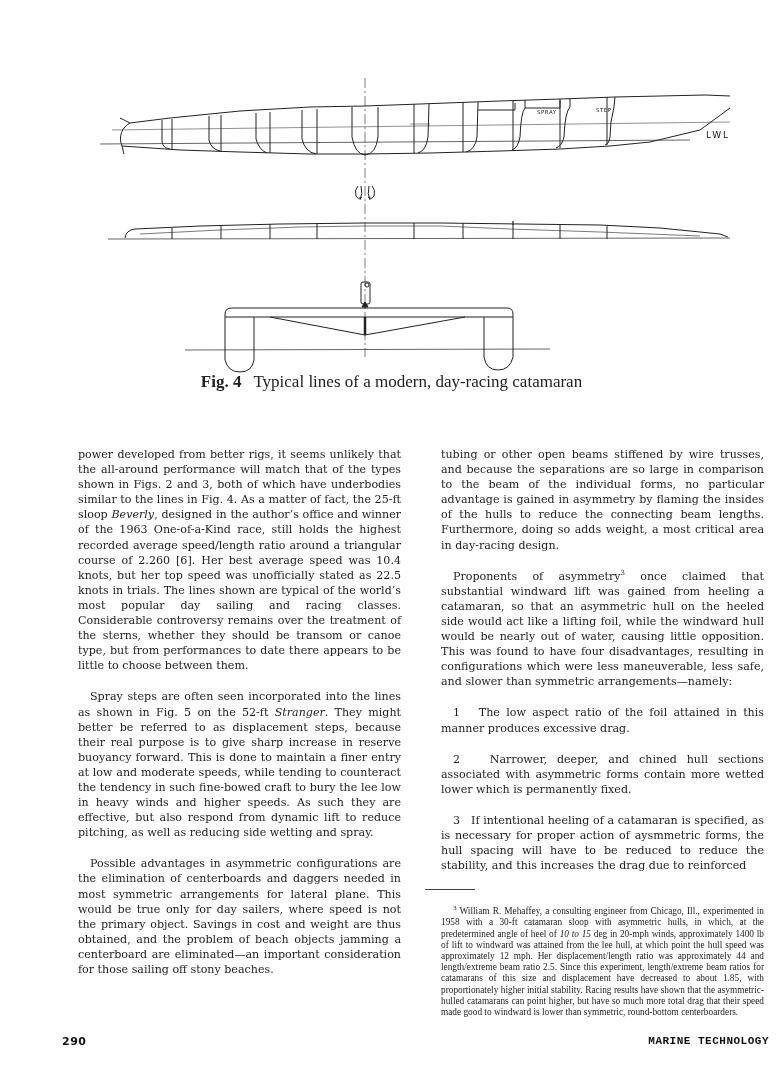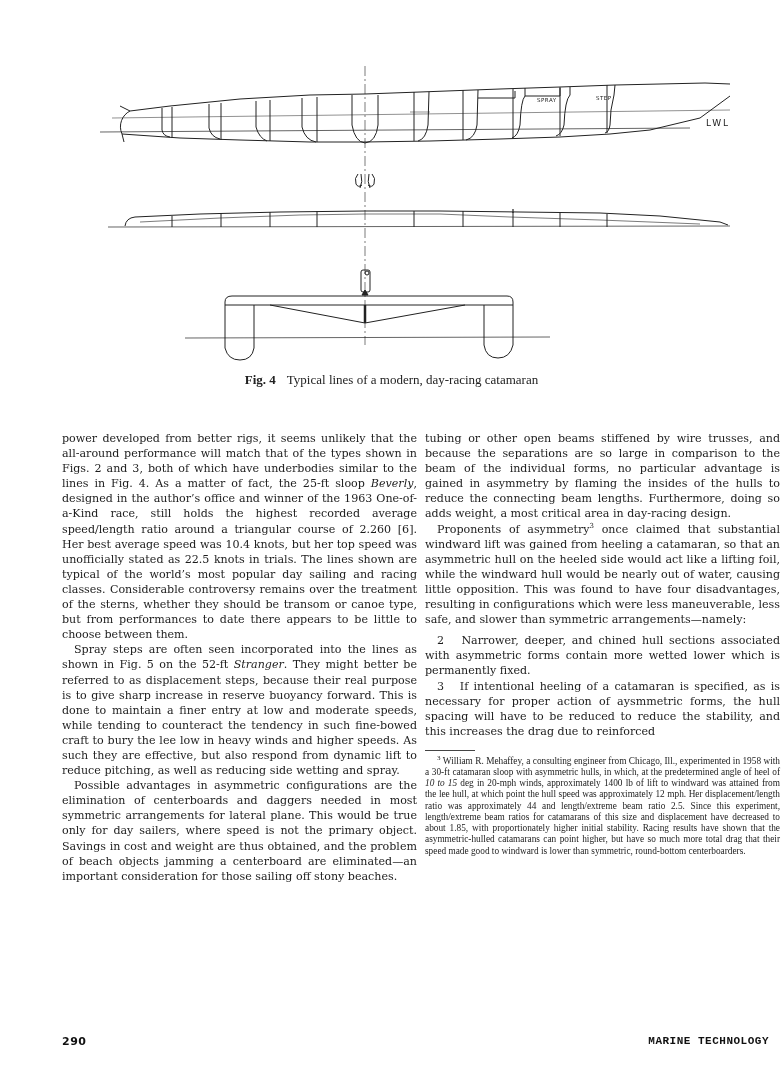--- a/index.html
+++ b/index.html
@@ -1,24 +1,24 @@
 <!DOCTYPE html>
 <html><head>
 <meta charset="utf-8">
 <style>
   html, body { margin: 0; padding: 0; background: #ffffff; }
   body { width: 783px; height: 1080px; position: relative; overflow: hidden; font-family: "DejaVu Serif", serif; color: #1a1a1a; }
-  .figure { position: absolute; left: 0; top: 0; width: 700px; height: 400px; }
+  .figure { position: absolute; left: 0; top: 12px; width: 700px; height: 400px; }
   .figure svg { position: absolute; left: 0; top: 0; }
-  .caption { position: absolute; top: 372px; left: 0; width: 783px; text-align: center; font-family: "Liberation Serif", serif; font-size: 13px; color: #222; }
+  .caption { position: absolute; top: 372px; left: 0; width: 783px; text-align: center; font-family: "Liberation Serif", serif; font-size: 17px; color: #222; }
   .caption .fig-no { font-weight: bold; margin-right: 8px; }
   .col { position: absolute; top: 431px; width: 355px; font-family: "DejaVu Serif", serif; font-size: 11.1px; line-height: 15.1px; text-align: justify; color: #1c1c1c; }
   .col-left { left: 62px; }
   .col-right { left: 425px; }
-  .col p { margin: 0; text-indent: 12px; }
+  .col p { margin: 16px; text-indent: 12px; }
   .col p.noindent { text-indent: 0; }
   .col p.list { margin-top: 6px; }
   .col p.list + p.list { margin-top: 0; }
   .footnote-rule { width: 50px; border-top: 1px solid #444; margin: 11px 0 5px 0; }
   .footnote { font-size: 9.3px; line-height: 11.2px; text-indent: 10px; text-align: justify; color: #222; font-family: Liberation Serif, serif; }
   .footnote sup, .col sup { font-size: 7px; vertical-align: super; line-height: 0; }
   .footer { position: absolute; top: 1035px; font-family: "DejaVu Sans", sans-serif; font-weight: bold; font-size: 11px; color: #111; letter-spacing: 0.5px; }
   .footer-left { left: 62px; }
   .footer-right { right: 14px; font-family: Liberation Mono, monospace; }
   em { font-style: italic; }
@@ -118,20 +118,21 @@
 
 <div class="col col-left">
   <p class="noindent"><span>power developed from better rigs, it seems unlikely that the all-around performance will match that of the types shown in Figs. 2 and 3, both of which have underbodies similar to the lines in Fig. 4.   As a matter of fact, the 25-ft sloop </span><em>Beverly</em><span>, designed in the author’s office and winner of the 1963 One-of-a-Kind race, still holds the highest recorded average speed/length ratio around a triangular course of 2.260 [6].   Her best average speed was 10.4 knots, but her top speed was unofficially stated as 22.5 knots in trials.   The lines shown are typical of the world’s most popular day sailing and racing classes.   Considerable controversy remains over the treatment of the sterns, whether they should be transom or canoe type, but from performances to date there appears to be little to choose between them.</span></p>
   <p><span>Spray steps are often seen incorporated into the lines as shown in Fig. 5 on the 52-ft </span><em>Stranger</em><span>.   They might better be referred to as displacement steps, because their real purpose is to give sharp increase in reserve buoyancy forward.   This is done to maintain a finer entry at low and moderate speeds, while tending to counteract the tendency in such fine-bowed craft to bury the lee low in heavy winds and higher speeds.   As such they are effective, but also respond from dynamic lift to reduce pitching, as well as reducing side wetting and spray.</span></p>
   <p>Possible advantages in asymmetric configurations are the elimination of centerboards and daggers needed in most symmetric arrangements for lateral plane.   This would be true only for day sailers, where speed is not the primary object.   Savings in cost and weight are thus obtained, and the problem of beach objects jamming a centerboard are eliminated—an important consideration for those sailing off stony beaches.</p>
 </div>
 
 <div class="col col-right">
   <p class="noindent">tubing or other open beams stiffened by wire trusses, and because the separations are so large in comparison to the beam of the individual forms, no particular advantage is gained in asymmetry by flaming the insides of the hulls to reduce the connecting beam lengths.   Furthermore, doing so adds weight, a most critical area in day-racing design.</p>
   <p><span>Proponents of asymmetry</span><sup>3</sup><span> once claimed that substantial windward lift was gained from heeling a catamaran, so that an asymmetric hull on the heeled side would act like a lifting foil, while the windward hull would be nearly out of water, causing little opposition. This was found to have four disadvantages, resulting in configurations which were less maneuverable, less safe, and slower than symmetric arrangements—namely:</span></p>
+  <p class="list"><span>1</span>&nbsp;&nbsp;&nbsp;<span>The low aspect ratio of the foil attained in this manner produces excessive drag.</span></p>
   <p class="list"><span>2</span>&nbsp;&nbsp;&nbsp;<span>Narrower, deeper, and chined hull sections associated with asymmetric forms contain more wetted lower which is permanently fixed.</span></p>
   <p class="list"><span>3</span>&nbsp;&nbsp;&nbsp;<span>If intentional heeling of a catamaran is specified, as is necessary for proper action of aysmmetric forms, the hull spacing will have to be reduced to reduce the stability, and this increases the drag due to reinforced</span></p>
   <div class="footnote-rule"></div>
   <p class="footnote"><sup>3</sup><span> William R. Mehaffey, a consulting engineer from Chicago, Ill., experimented in 1958 with a 30-ft catamaran sloop with asymmetric hulls, in which, at the predetermined angle of heel of </span><em>10 to 15</em><span> deg in 20-mph winds, approximately 1400 lb of lift to windward was attained from the lee hull, at which point the hull speed was approximately 12 mph.   Her displacement/length ratio was approximately 44 and length/extreme beam ratio 2.5.   Since this experiment, length/extreme beam ratios for catamarans of this size and displacement have decreased to about 1.85, with proportionately higher initial stability.   Racing results have shown that the asymmetric-hulled catamarans can point higher, but have so much more total drag that their speed made good to windward is lower than symmetric, round-bottom centerboarders.</span></p>
 </div>
 
 <div class="footer footer-left">290</div>
 <div class="footer footer-right">MARINE TECHNOLOGY</div>
 
 </body></html>

